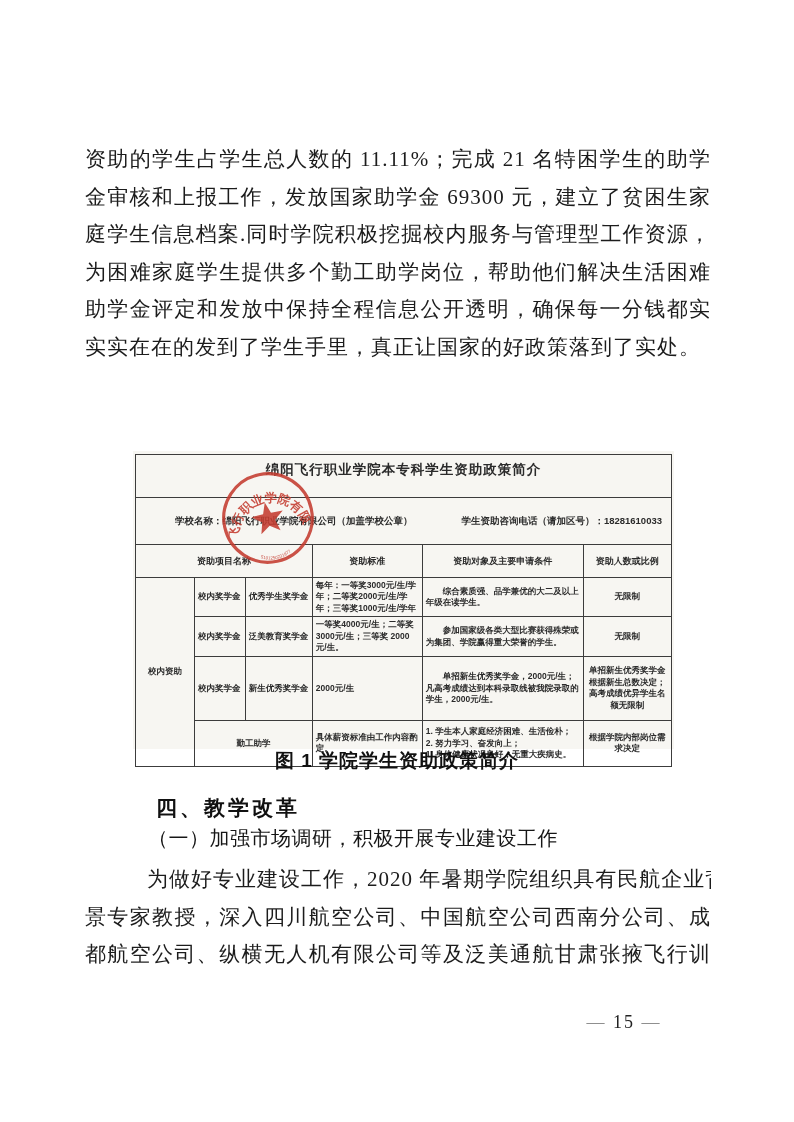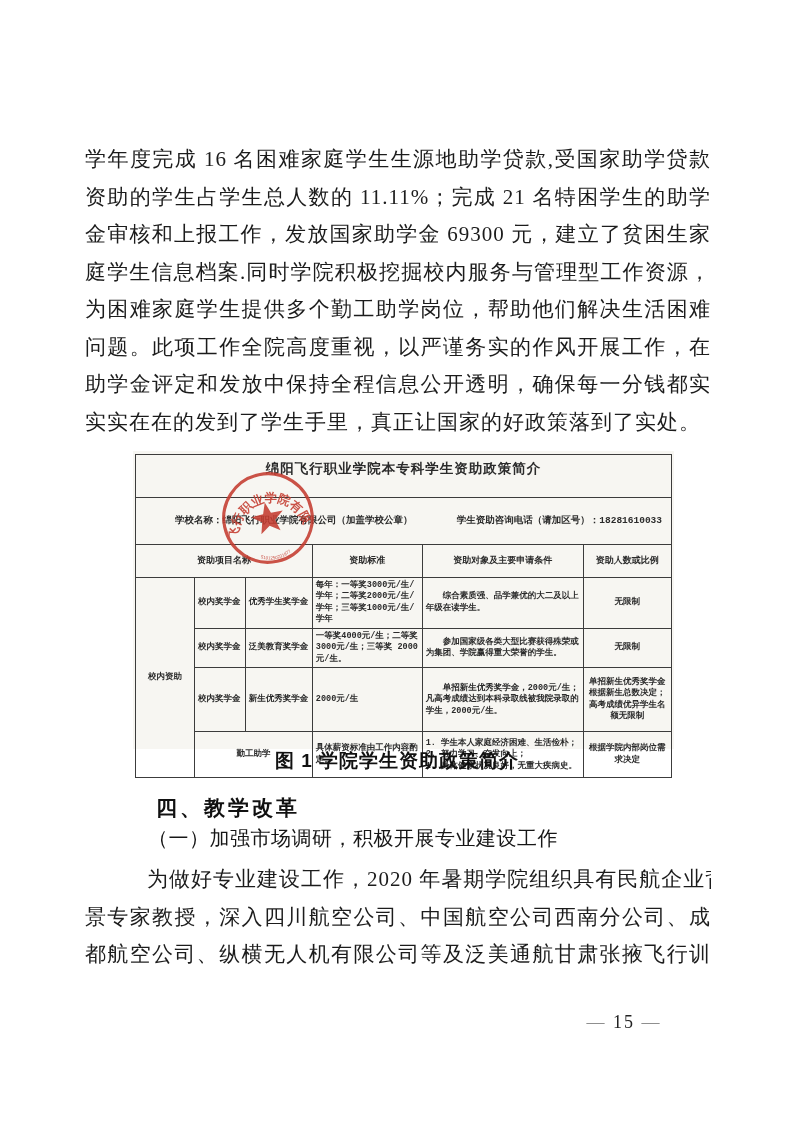--- a/index.html
+++ b/index.html
@@ -21,21 +21,21 @@
   .para2 { top:861px; }
 
   
   .scan {
     position:absolute; left:133px; top:451px; width:541px; height:298px;
     margin:0; background:#f7f6f2; padding:3px 2px;
     box-sizing:border-box;
   }
   .scan table {
     width:100%; height:100%; border-collapse:collapse; table-layout:fixed;
-    font-family:Liberation Mono, monospace;
+    font-family:Liberation Sans, sans-serif;
     font-size:8.5px; color:#2b2b2b; font-weight:bold; line-height:1.35;
   }
   .scan td, .scan th { border:1.4px solid #3c3c3c; padding:2px 3px; vertical-align:middle; }
   .scan .title-row td { font-size:13.5px; text-align:center; vertical-align:top; padding-top:6px; height:34px; letter-spacing:1px; }
   .scan .info-row td { height:42px; font-size:9.5px; }
   .scan .info-flex { display:flex; justify-content:space-between; padding:0 6px 0 36px; }
   .scan .head-row th { text-align:center; font-size:9px; height:28px; }
   .scan .c-center { text-align:center; }
   .scan .c-left { text-align:left; }
   .scan .c-indent { text-align:left; text-indent:2em; }
@@ -73,26 +73,24 @@
     text-align:center; font-size:18px; color:#222; letter-spacing:2px;
   }
   .pageno .dash { color:#8a8a8a; }
 </style>
 </head>
 <body>
 
 <div class="page">
 
   <div class="para para1">
-    <div class="tline">学年度完成 16 名困难家庭学生生源地助学贷款,受国家助学贷款</div>
     <div class="tline">资助的学生占学生总人数的 11.11%；完成 21 名特困学生的助学</div>
     <div class="tline">金审核和上报工作，发放国家助学金 69300 元，建立了贫困生家</div>
     <div class="tline">庭学生信息档案.同时学院积极挖掘校内服务与管理型工作资源，</div>
     <div class="tline">为困难家庭学生提供多个勤工助学岗位，帮助他们解决生活困难</div>
-    <div class="tline">问题。此项工作全院高度重视，以严谨务实的作风开展工作，在</div>
     <div class="tline">助学金评定和发放中保持全程信息公开透明，确保每一分钱都实</div>
     <div class="tline loose">实实在在的发到了学生手里，真正让国家的好政策落到了实处。</div>
   </div>
 
   <figure class="scan">
     <table>
       <colgroup>
         <col style="width:11%">
           <col style="width:9.5%">
           <col style="width:12.5%">

